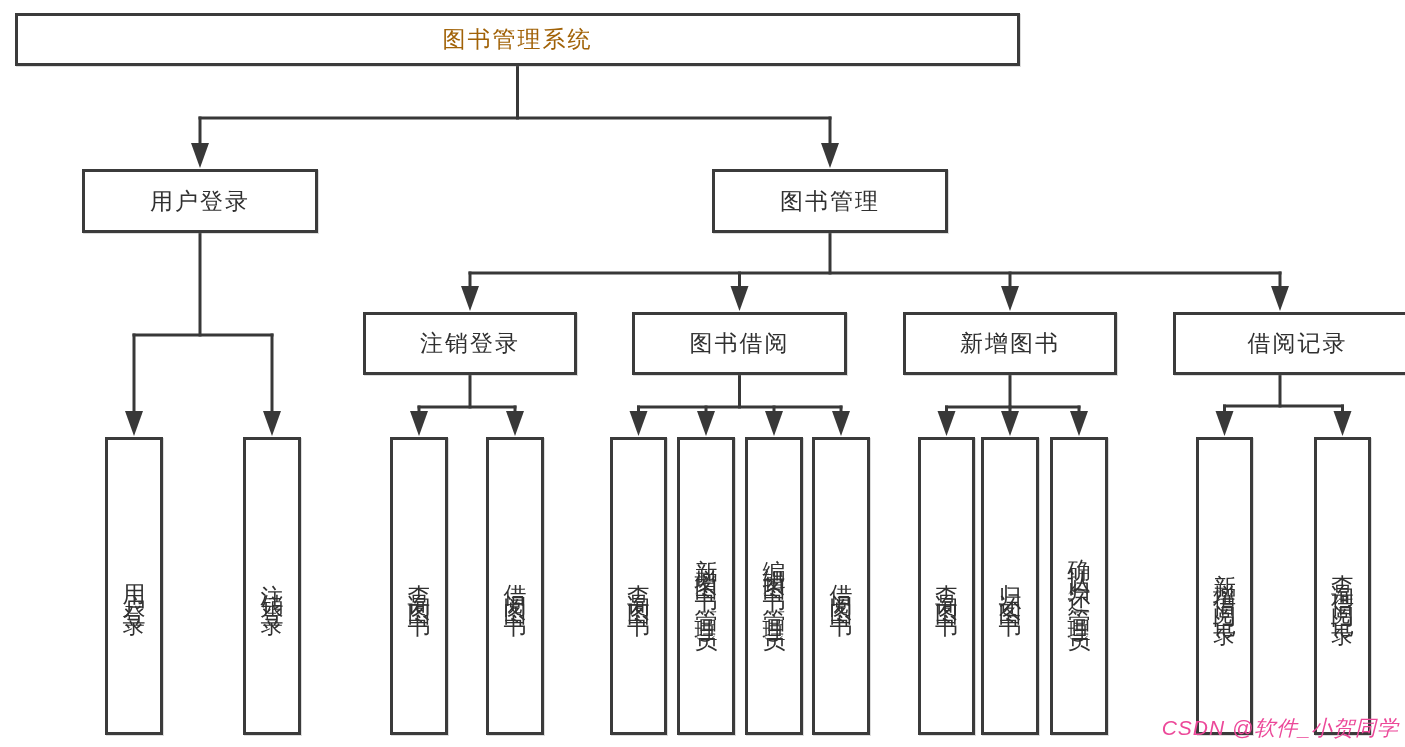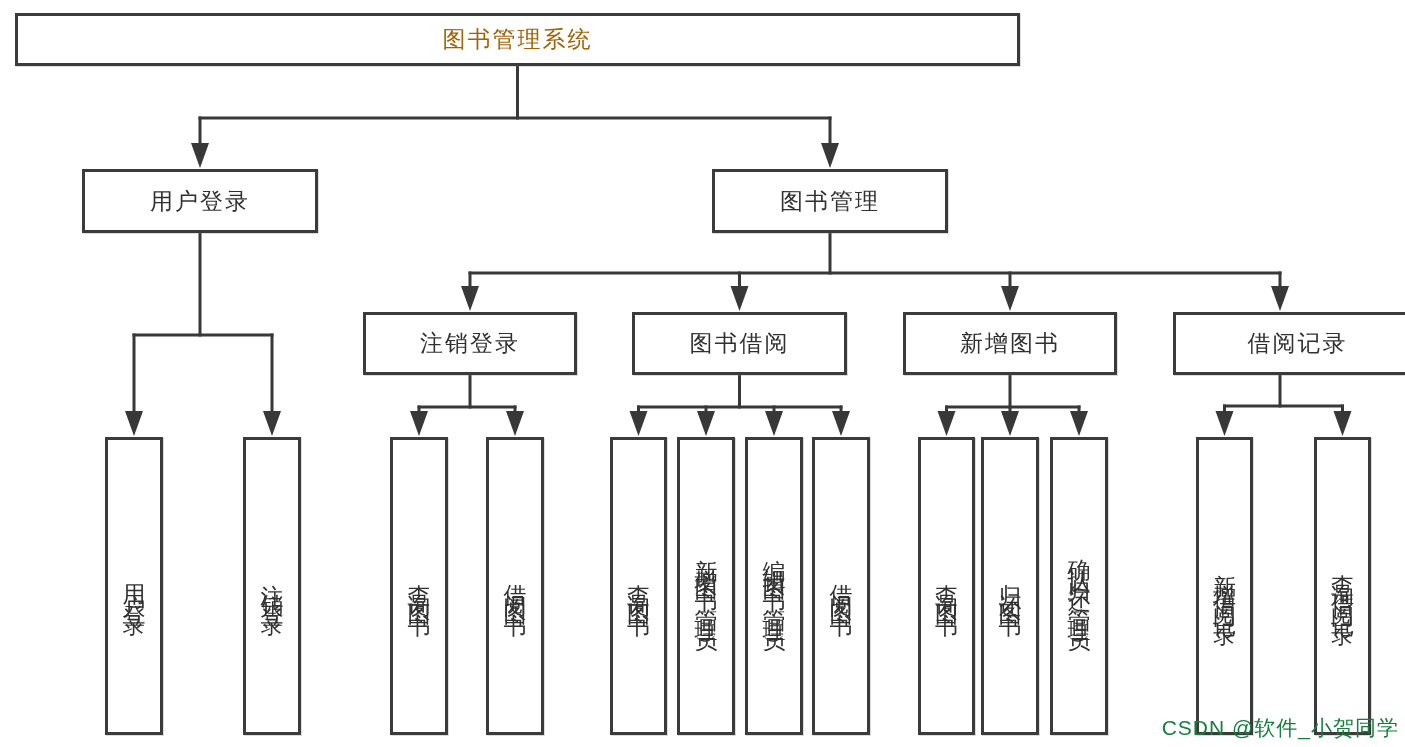--- a/index.html
+++ b/index.html
@@ -175,14 +175,14 @@
       <div class="node v" style="left: 1050px; top: 437px; width: 58px; height: 298px; border: 3px solid rgb(59, 59, 59);">
         <span style="color: rgb(48, 48, 48);">确认归还（管理员）</span>
       </div>
       <div class="node v" style="left: 1196px; top: 437px; width: 57px; height: 298px; border: 3px solid rgb(59, 59, 59);">
         <span style="color: rgb(48, 48, 48);">新增借阅记录</span>
       </div>
       <div class="node v" style="left: 1314px; top: 437px; width: 57px; height: 298px; border: 3px solid rgb(59, 59, 59);">
         <span style="color: rgb(48, 48, 48);">查询借阅记录</span>
       </div>
     </div>
-  <div id="watermark" style="color: #15803d;">CSDN @软件_小贺同学</div>
+  <div id="watermark" style="color: #ec4899; font-style: italic;">CSDN @软件_小贺同学</div>
 </div>
 
 </body></html>

